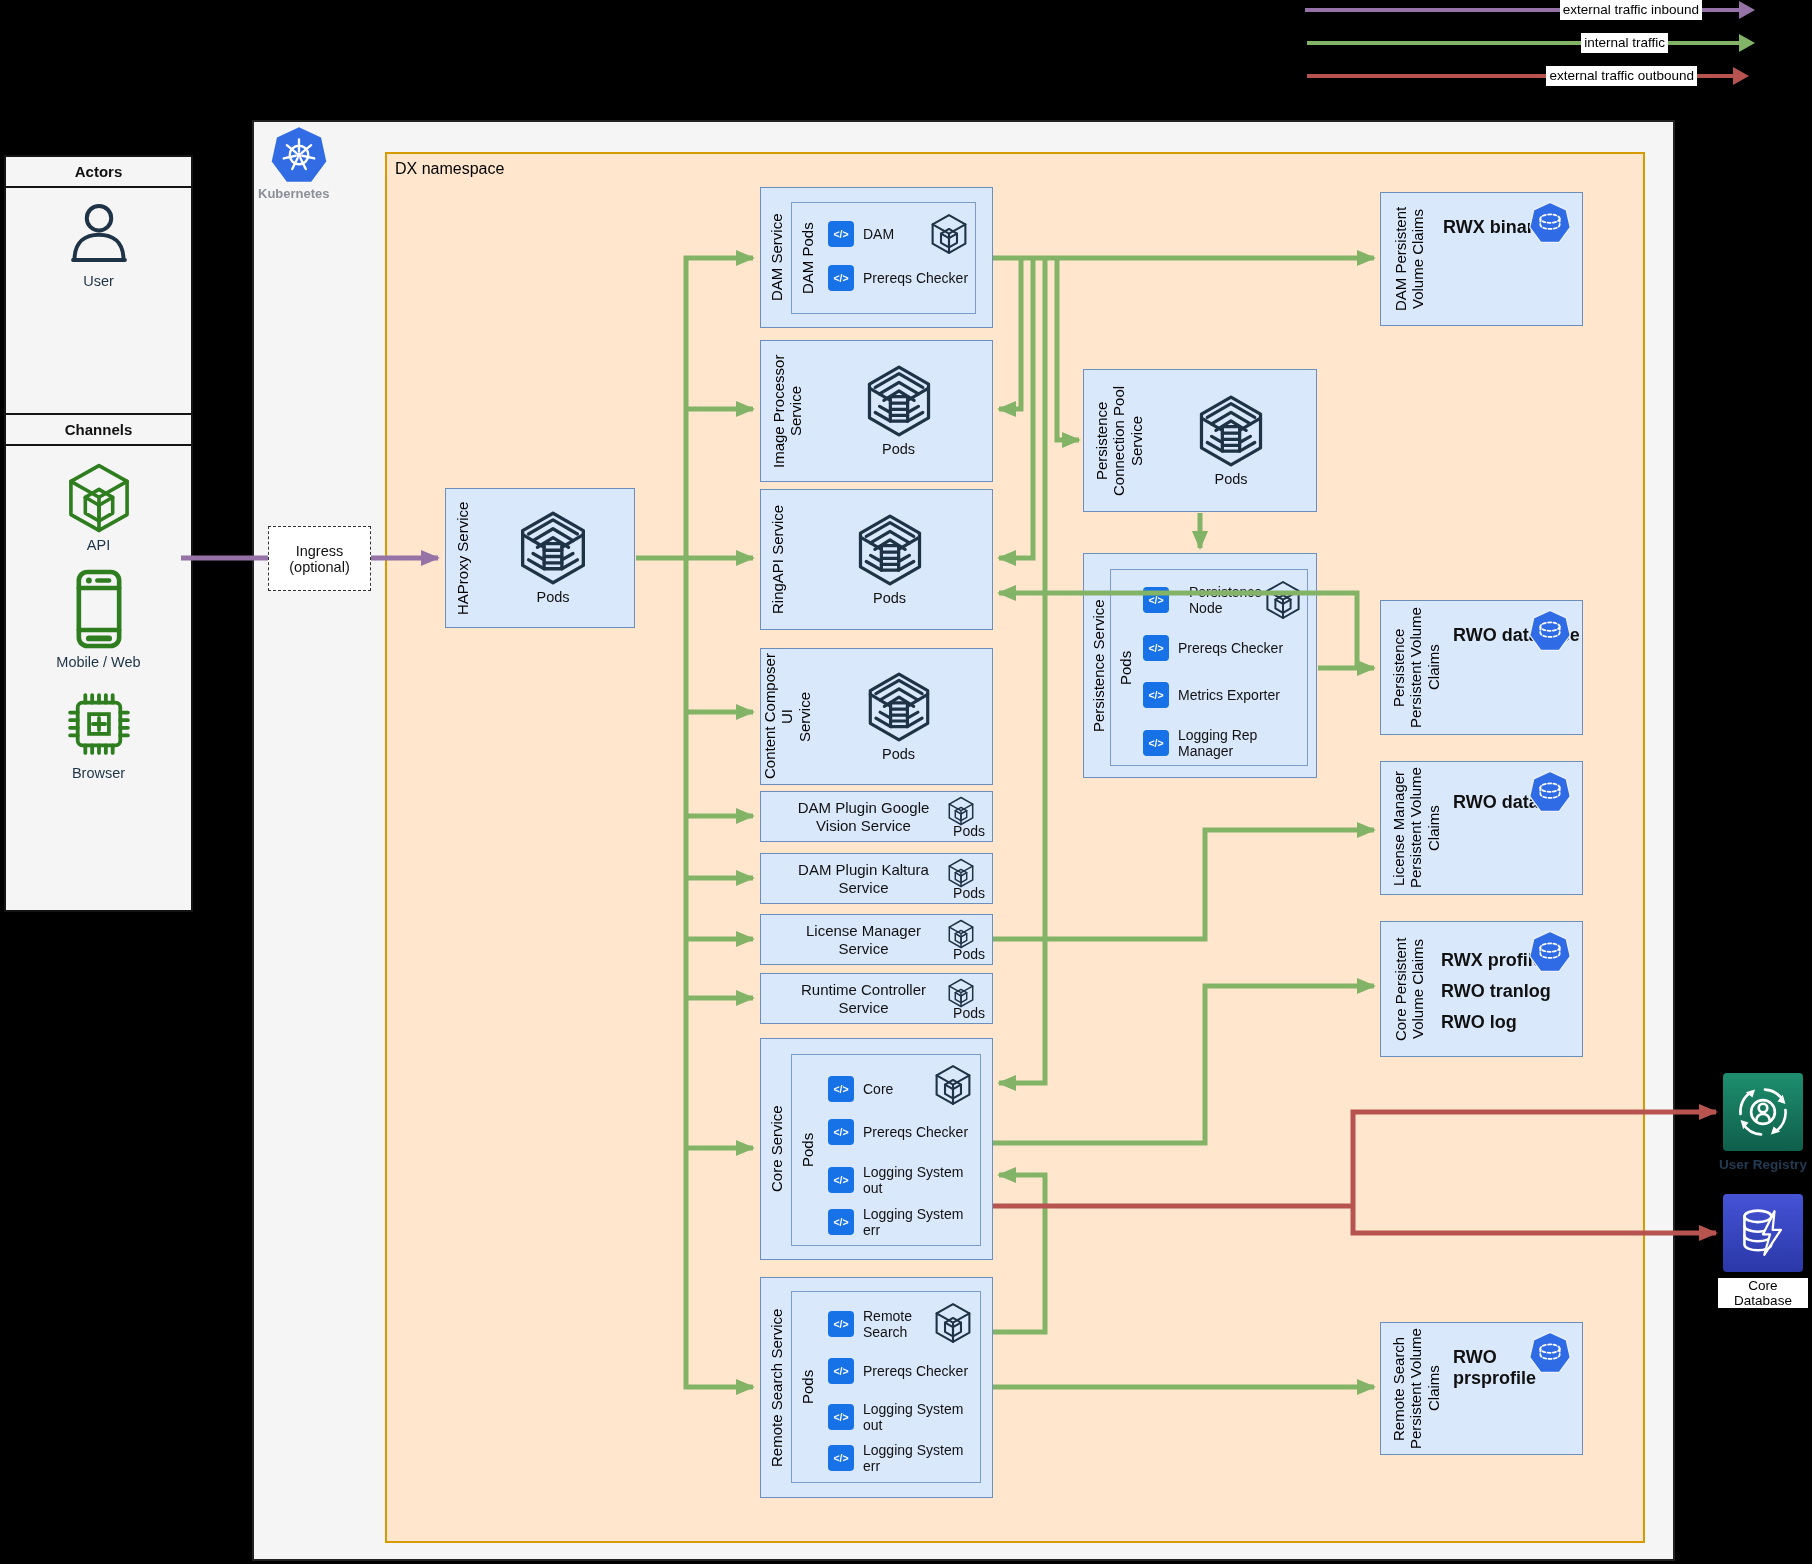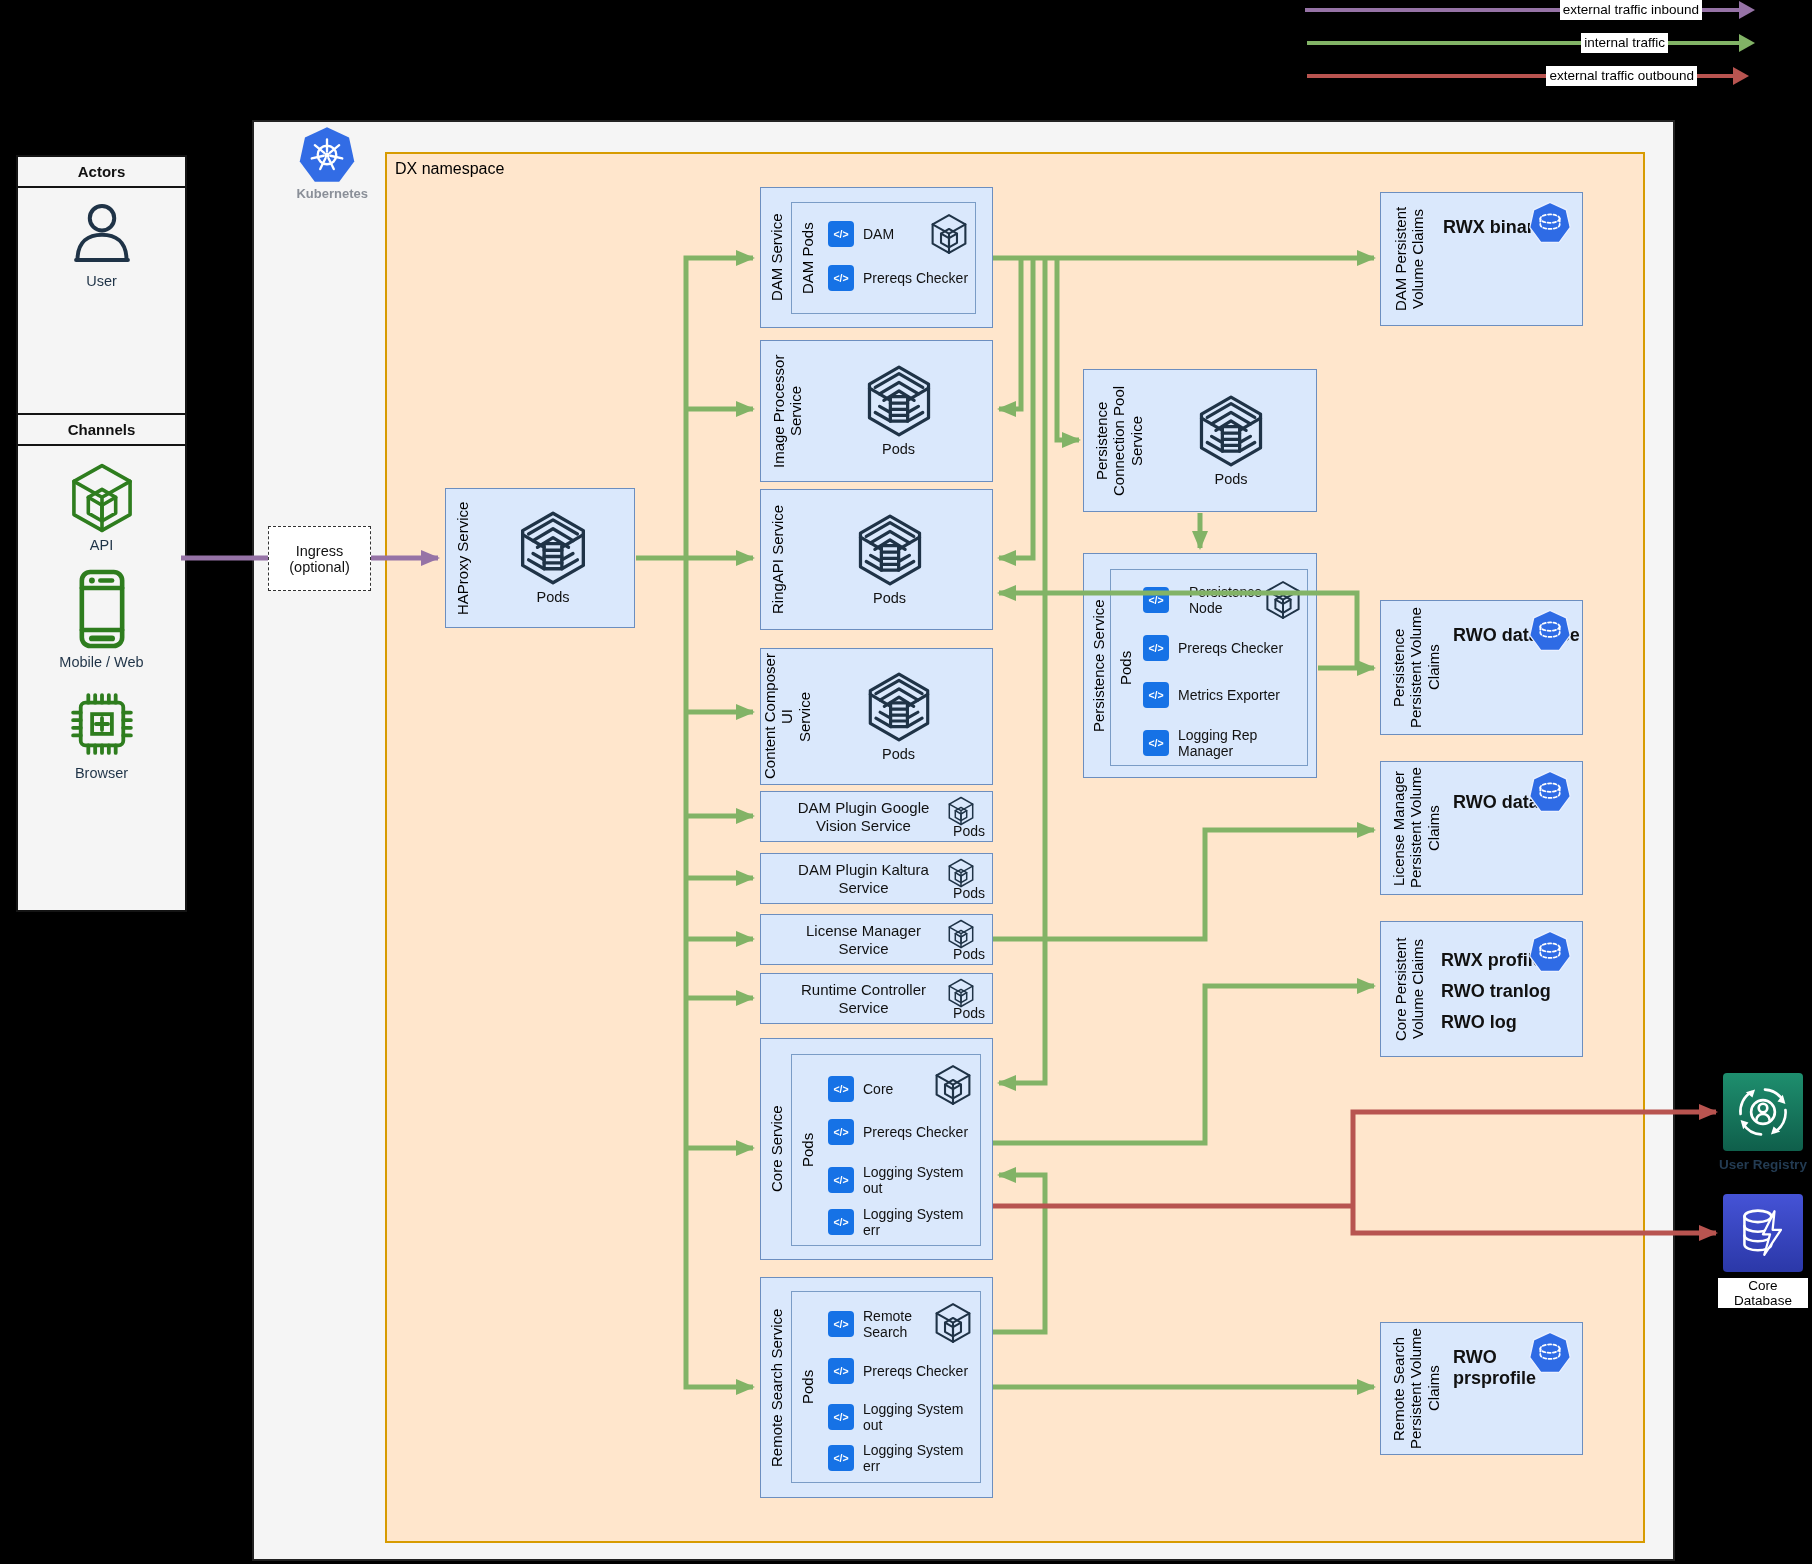--- a/index.html
+++ b/index.html
@@ -4,30 +4,30 @@
 <style>
   html,body{margin:0;padding:0;background:#000;}
   body{font-family:"Liberation Sans",sans-serif;color:#111;}
   #canvas{position:relative;width:1812px;height:1564px;background:#000;overflow:hidden;}
   
   .legend-row{position:absolute;height:22px;}
   .legend-line{position:absolute;left:0;right:15px;top:8px;height:4px;}
   .legend-arrow{position:absolute;right:0;top:1px;width:0;height:0;border-top:9px solid transparent;border-bottom:9px solid transparent;}
   .legend-label{position:absolute;top:0;background:#fff;padding:0 3px;font-size:13.5px;line-height:20px;color:#000;white-space:nowrap;}
   
-  #sidebar{position:absolute;left:16px;top:155px;width:171px;height:757px;background:#F5F5F5;border:2px solid #141414;box-sizing:border-box;}
+  #sidebar{position:absolute;left:4px;top:155px;width:189px;height:757px;background:#F5F5F5;border:2px solid #141414;box-sizing:border-box;}
   .side-header{position:relative;height:29px;line-height:29px;text-align:center;font-weight:bold;font-size:15px;border-bottom:2px solid #141414;background:#F5F5F5;}
   .side-header.mid{border-top:2px solid #141414;margin-top:124px;}
   .side-item{display:flex;flex-direction:column;align-items:center;}
   .side-label{font-size:14.5px;color:#1F3347;margin-top:3px;}
   
   #main-panel{position:absolute;left:252px;top:120px;width:1423px;height:1441px;background:#F5F5F5;border:2px solid #222;box-sizing:border-box;}
   #dx-box{position:absolute;left:385px;top:152px;width:1260px;height:1391px;background:#FFE6CC;border:2px solid #D79B00;box-sizing:border-box;}
   #dx-title{position:absolute;left:395px;top:160px;font-size:16px;color:#000;}
-  #k8s-wrap{position:absolute;left:286px;top:126px;width:82px;text-align:right;}
+  #k8s-wrap{position:absolute;left:258px;top:126px;width:82px;text-align:left;}
   #k8s-label{font-size:13px;font-weight:bold;color:#8A8F98;margin-top:2px;}
   
   #ingress{position:absolute;left:268px;top:526px;width:103px;height:65px;background:#fff;border:1.6px dashed #333;box-sizing:border-box;display:flex;align-items:center;justify-content:center;text-align:center;font-size:14.5px;white-space:pre-line;}
   
   .svc{position:absolute;background:#DAE8FC;border:1.5px solid #6C8EBF;box-sizing:border-box;}
   .vlabel{position:absolute;left:2px;top:0;bottom:0;display:flex;align-items:center;justify-content:center;writing-mode:vertical-rl;transform:rotate(180deg);text-align:center;white-space:pre-line;font-size:15px;line-height:1.15;color:#000;}
   .body-center{position:absolute;left:36px;right:4px;top:0;bottom:0;display:flex;flex-direction:column;align-items:center;justify-content:center;}
   .pods-label{font-size:14.5px;color:#111;margin-top:4px;}
   .inner-box{position:absolute;background:#DAE8FC;border:1.5px solid #7A9CC6;box-sizing:border-box;}
   .item-row{position:absolute;left:36px;display:flex;align-items:center;gap:9px;}

